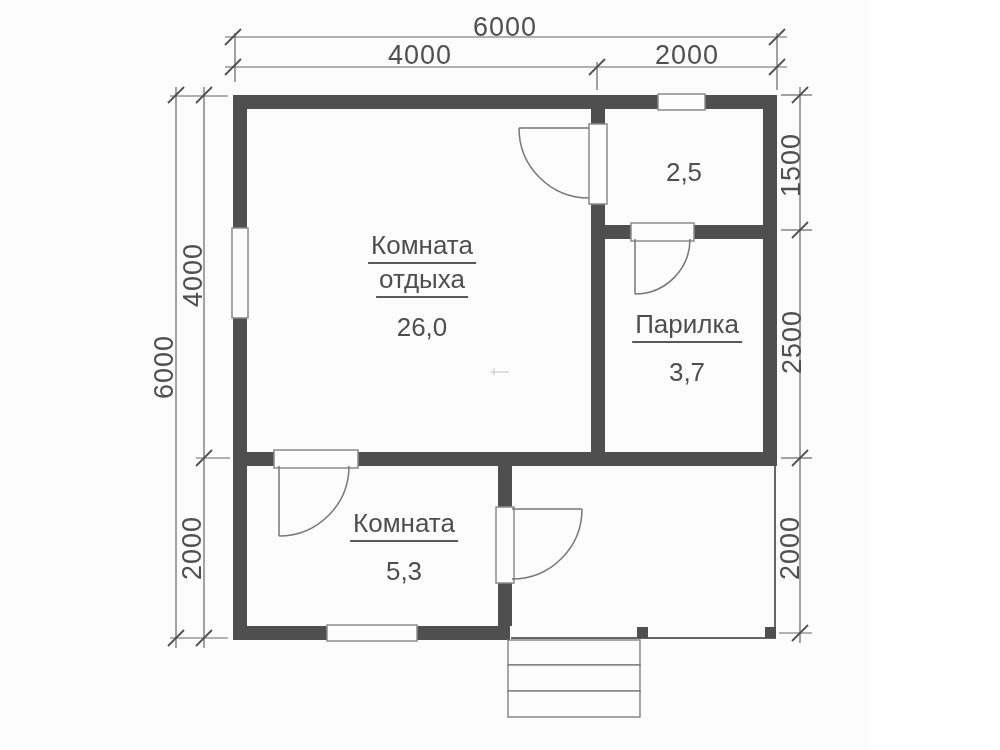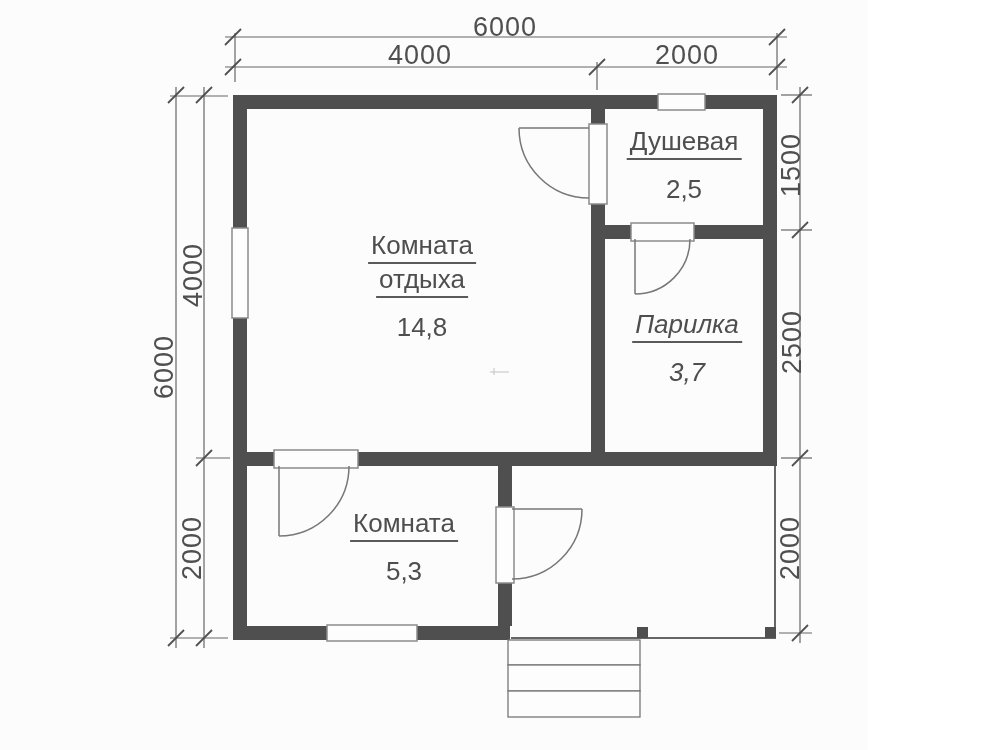--- a/index.html
+++ b/index.html
@@ -121,29 +121,28 @@
   <div class="label dim vert" style="left:193px;top:275px;">4000</div>
   <div class="label dim vert" style="left:192px;top:548px;">2000</div>
 
   <div class="label dim vert" style="left:791px;top:165px;">1500</div>
   <div class="label dim vert" style="left:792px;top:342px;">2500</div>
   <div class="label dim vert" style="left:790px;top:548px;">2000</div>
 
   <div class="label room" style="left:422px;top:286px;">
     <div><span class="u">Комната</span></div>
     <div><span class="u">отдыха</span></div>
-    <div class="area">14,8</div>
+    <div class="area">26,0</div>
   </div>
 
   <div class="label room" style="left:684px;top:165px;">
-    <div><span class="u">Душевая</span></div>
     <div class="area">2,5</div>
   </div>
 
-  <div class="label room" style="left:687px;top:348px;font-style:italic;">
+  <div class="label room" style="left:687px;top:348px;">
     <div><span class="u">Парилка</span></div>
     <div class="area">3,7</div>
   </div>
 
   <div class="label room" style="left:404px;top:547px;">
     <div><span class="u">Комната</span></div>
     <div class="area">5,3</div>
   </div>
 
   <div class="label room" style="left:666px;top:552px;">

